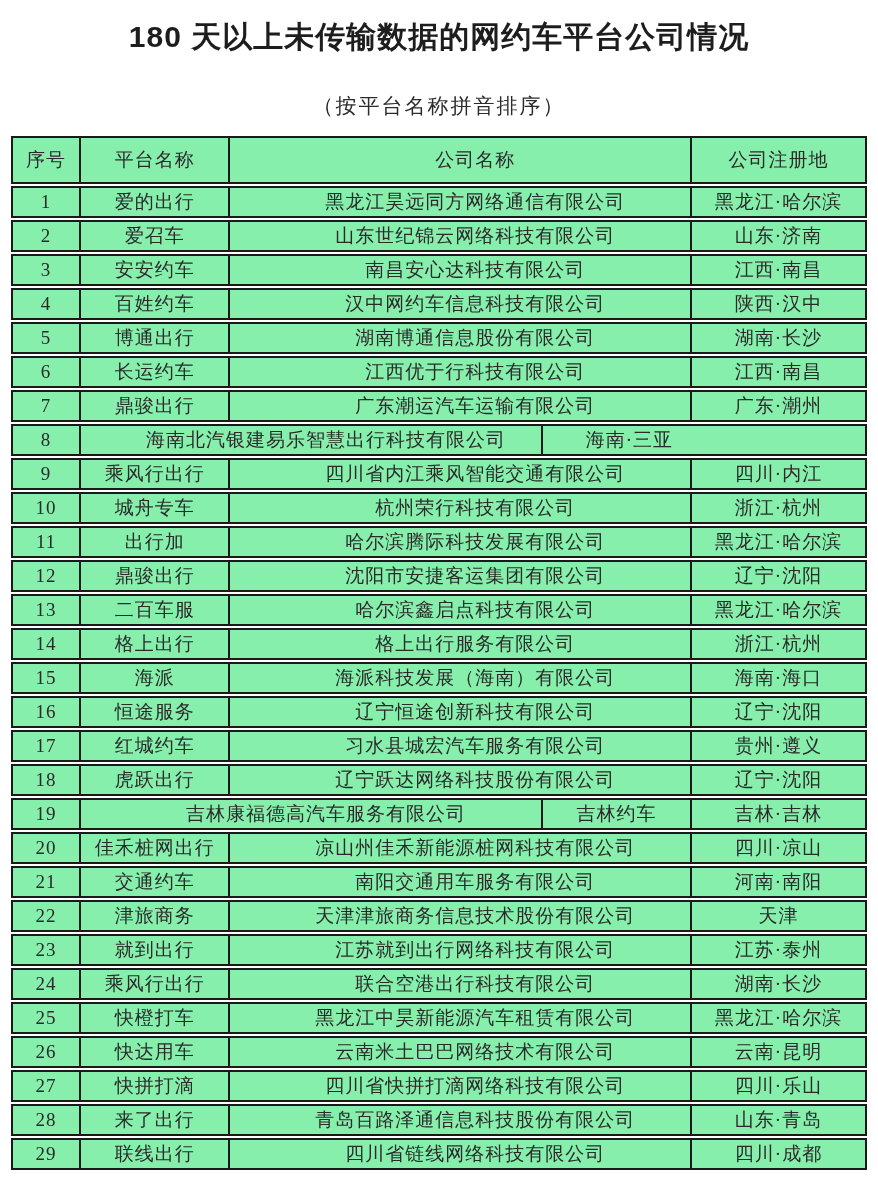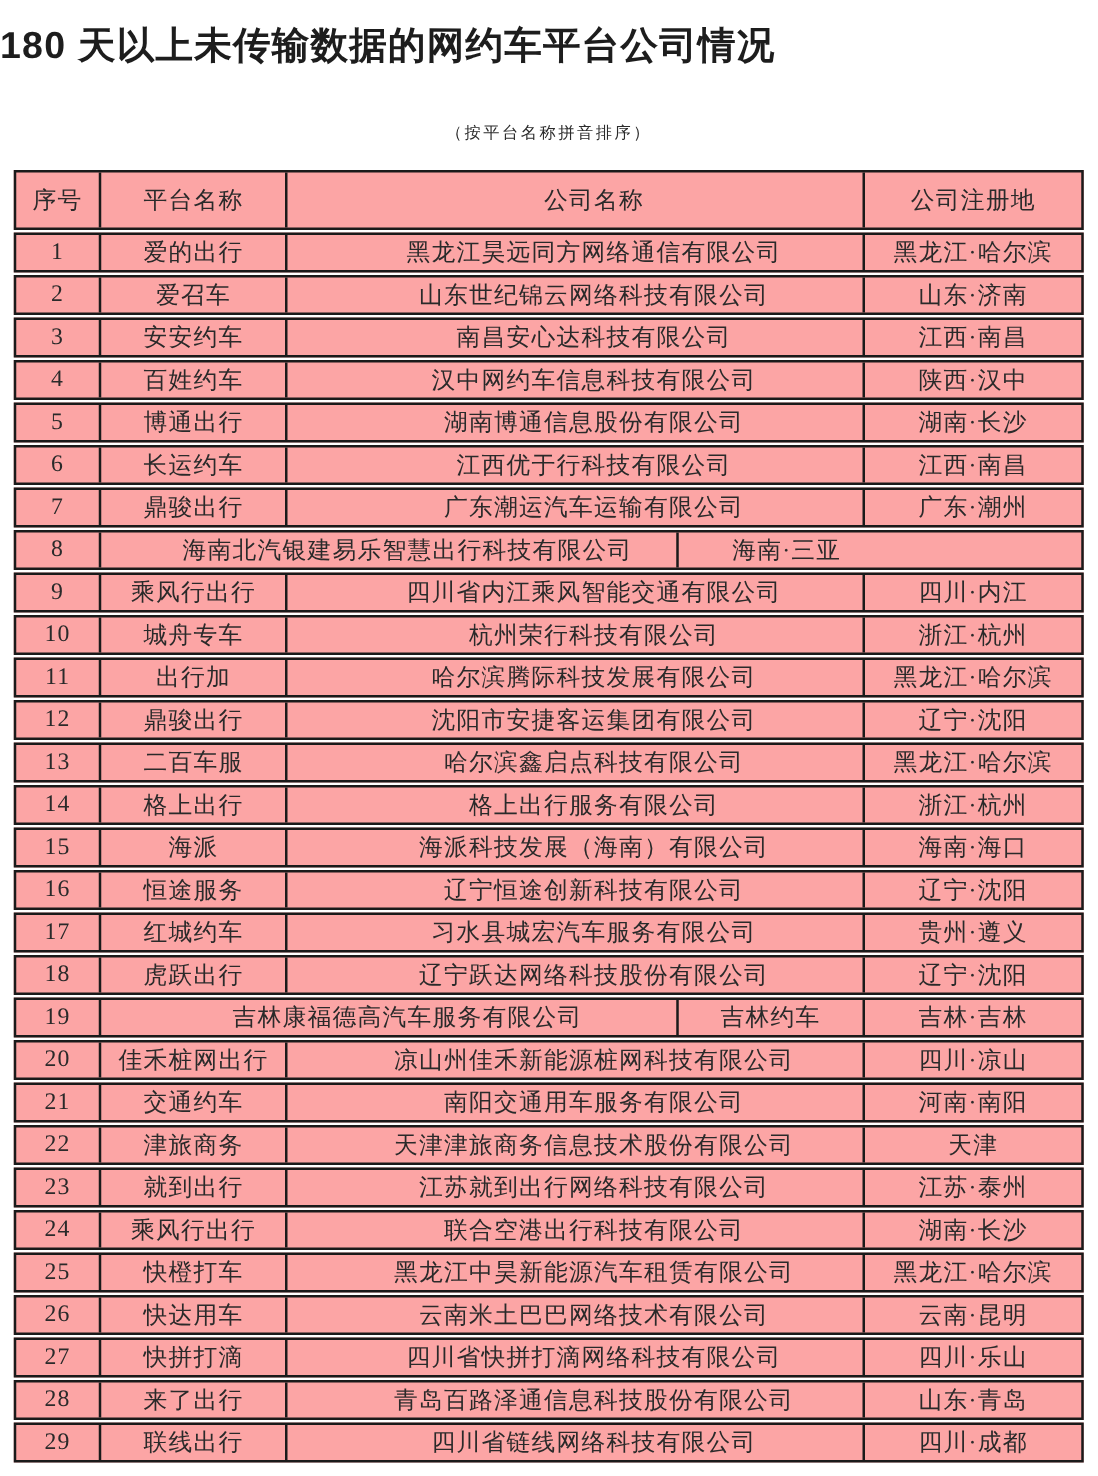--- a/index.html
+++ b/index.html
@@ -9,46 +9,47 @@
   }
   body {
     width: 878px;
     height: 1181px;
     font-family: "Liberation Serif", "DejaVu Serif", serif;
     color: #242424;
     overflow: hidden;
   }
   .page-title {
     margin: 16px 0 0 0;
+    text-align: center;
     font-family: "Liberation Sans", "DejaVu Sans", sans-serif;
     font-weight: 700;
     font-size: 30px;
     line-height: 42px;
     letter-spacing: 1px;
     color: #1d1d1d;
   }
   .page-subtitle {
     margin-top: 33px;
     text-align: center;
-    font-size: 13px;
+    font-size: 21px;
     line-height: 30px;
     letter-spacing: 2px;
     color: #2b2b2b;
   }
   .doc-table {
     width: 856px;
     margin: 15px auto 0 auto;
   }
   .t-row {
     display: flex;
     box-sizing: border-box;
     height: 32px;
     border: 2px solid #1a1a1a;
     margin-bottom: 2px;
-    background: #fca5a5;
+    background: #86efac;
   }
   .t-row.header {
     height: 48px;
     font-size: 20px;
   }
   .cell {
     box-sizing: border-box;
     display: flex;
     align-items: center;
     justify-content: center;

